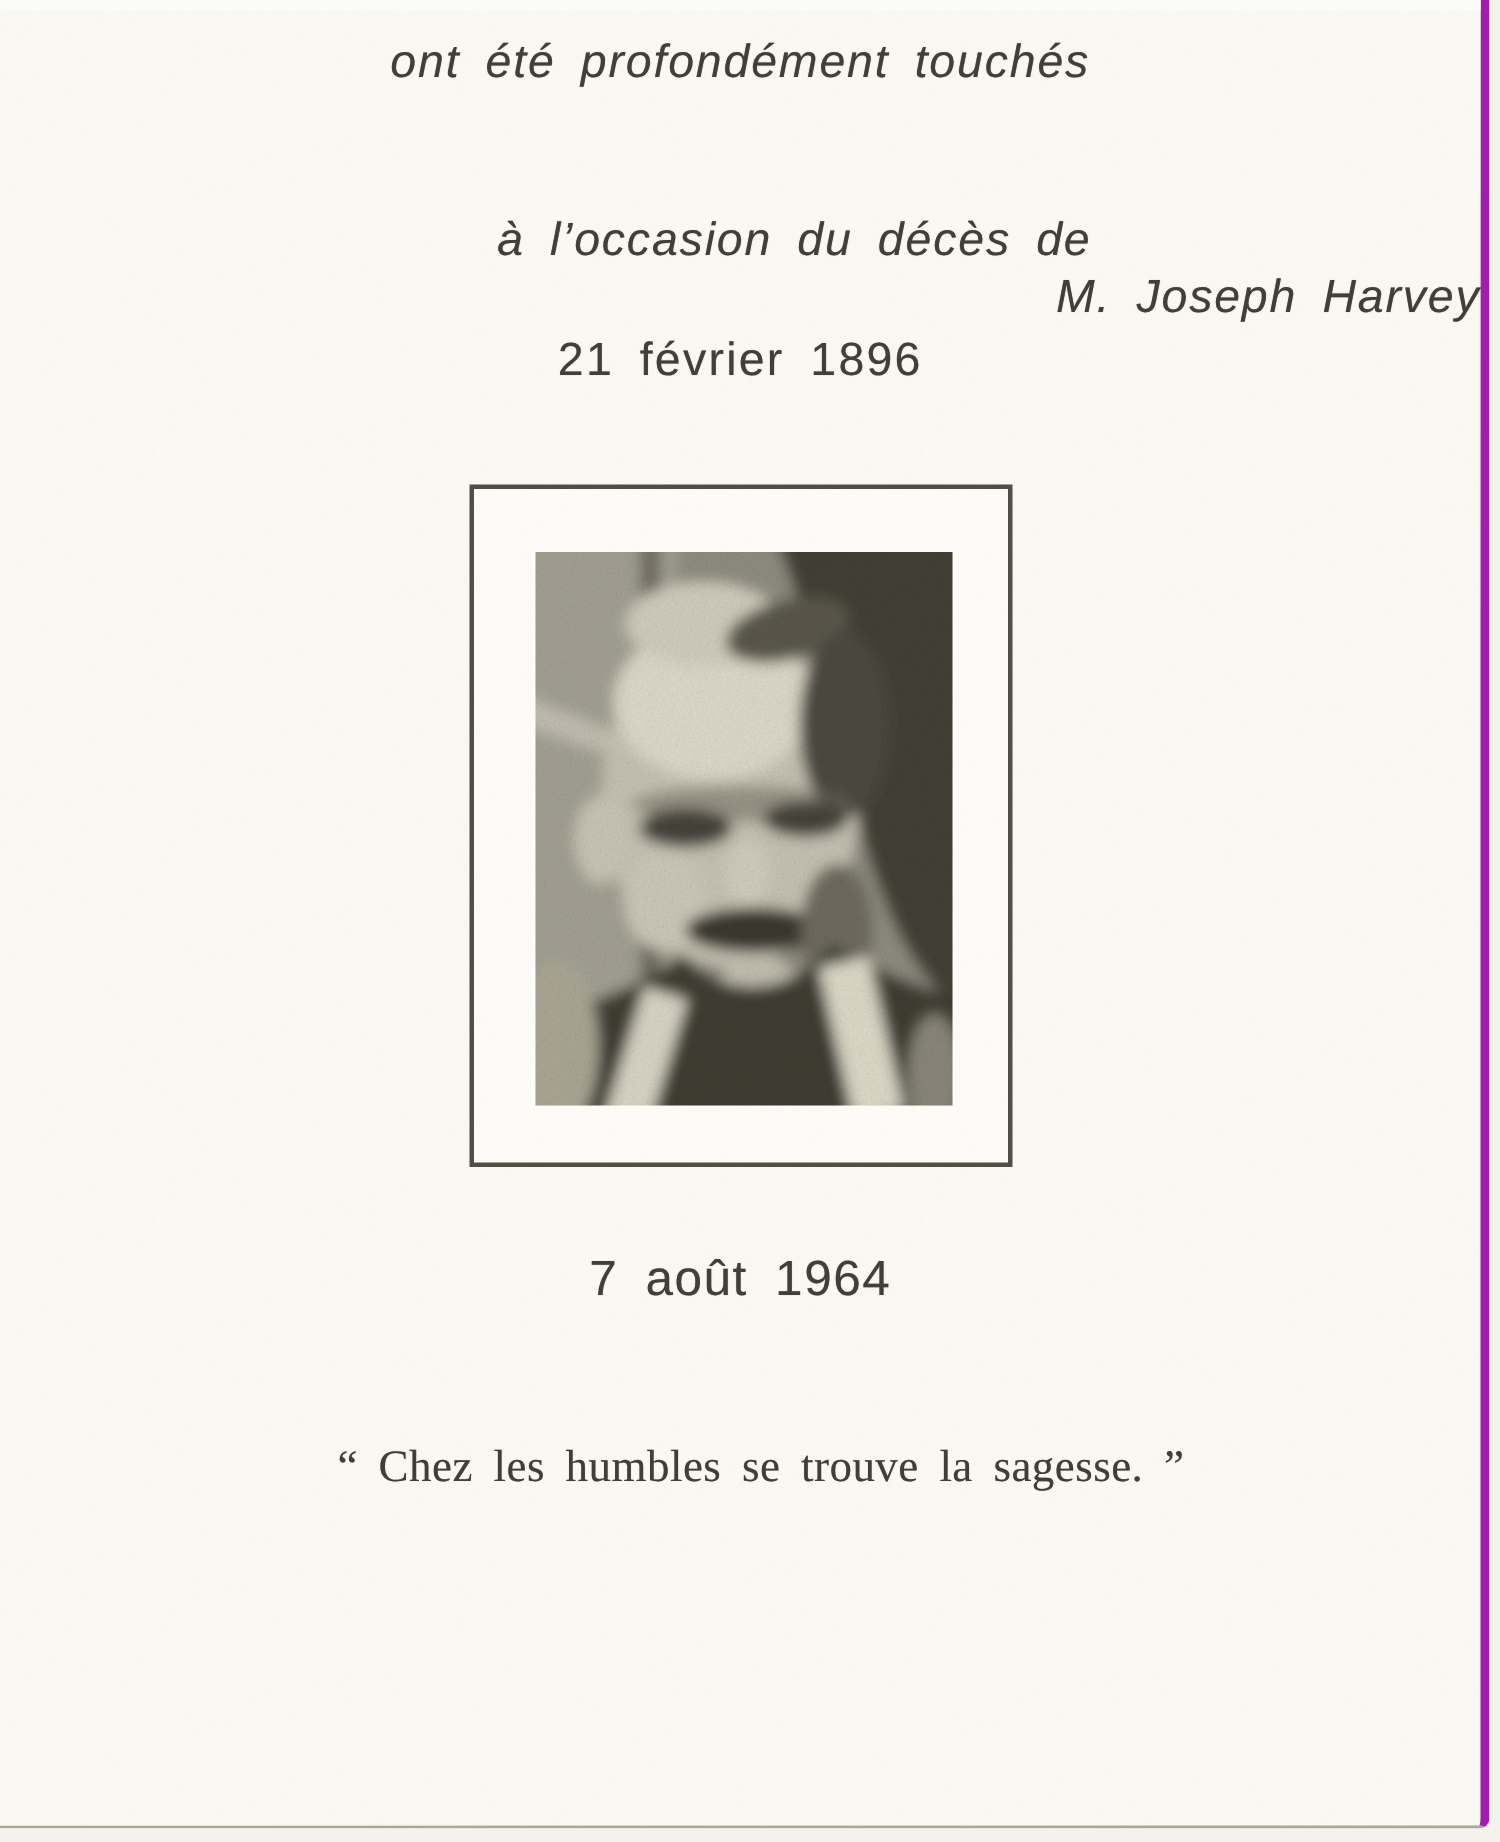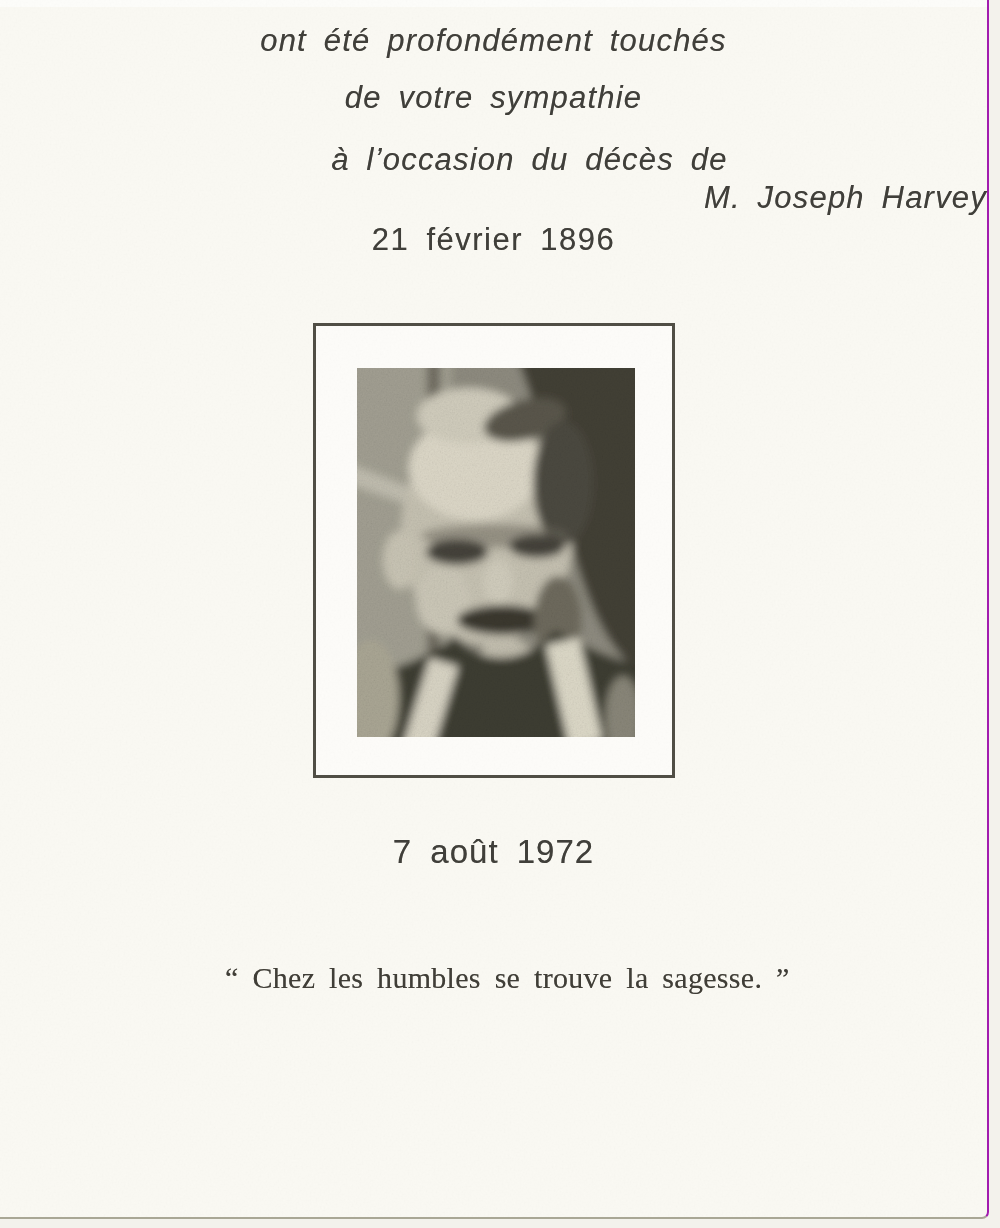--- a/index.html
+++ b/index.html
@@ -18,21 +18,21 @@
     background: #f3f2ec;
   }
   
   .card {
     position: absolute;
     left: 0;
     top: 0;
     width: 987px;
     height: 1217px;
     background: #faf9f3;
-    border-right: 2px solid #a21caf;
+    border-right: 6px solid #a21caf;
     border-bottom: 2px solid #a9a795;
     border-bottom-right-radius: 7px;
     box-sizing: content-box;
   }
   
   .card::before {
     content: "";
     position: absolute;
     left: 0; top: 0;
     width: 100%; height: 7px;
@@ -115,21 +115,20 @@
   }
 </style>
 </head>
 <body>
 
 <div class="scan">
   <div class="card">
 
     <div class="sans-line it line1">ont été profondément touchés</div>
 
-    <div class="sans-line it line2">de votre sympathie</div>
 
     <div class="sans-line it line3">à l’occasion du décès de</div>
 
     <div class="sans-line it line4">M. Joseph Harvey</div>
 
     <div class="sans-line line5">21 février 1896</div>
 
     <figure class="photo-frame" style="margin:0;">
       <svg class="portrait" viewBox="0 0 278 369" preserveAspectRatio="none" role="img" aria-label="Black-and-white halftone portrait of an older balding man with a dark mustache, wearing a dark shirt with light suspenders">
         <defs>
@@ -164,21 +163,21 @@
           <path d="M-10,379 L-10,315 C40,300 75,288 98,268 C125,298 168,298 198,262 C230,280 258,292 288,298 L288,379 Z" fill="#3e3c32"></path>
           <rect x="58" y="292" width="30" height="95" fill="#dad6c6" transform="rotate(17 73 340)"></rect>
           <rect x="200" y="272" width="34" height="105" fill="#dedac9" transform="rotate(-13 217 324)"></rect>
           <ellipse cx="14" cy="330" rx="28" ry="58" fill="#aba795"></ellipse>
           <ellipse cx="266" cy="350" rx="18" ry="42" fill="#8a8779"></ellipse>
         </g>
         <rect width="278" height="369" filter="url(#grainf)" style="mix-blend-mode:multiply" opacity="0.22"></rect>
       </svg>
     </figure>
 
-    <div class="sans-line death-date">7 août 1972</div>
+    <div class="sans-line death-date">7 août 1964</div>
 
     <div class="quote-block">
       <div class="quote-text">“ Chez les humbles se trouve la sagesse. ”</div>
     </div>
 
     <svg class="paper-grain" width="987" height="1217">
       <defs>
         <filter id="paperf">
           <feTurbulence type="fractalNoise" baseFrequency="0.5" numOctaves="2" stitchTiles="stitch"></feTurbulence>
           <feColorMatrix type="saturate" values="0"></feColorMatrix>

